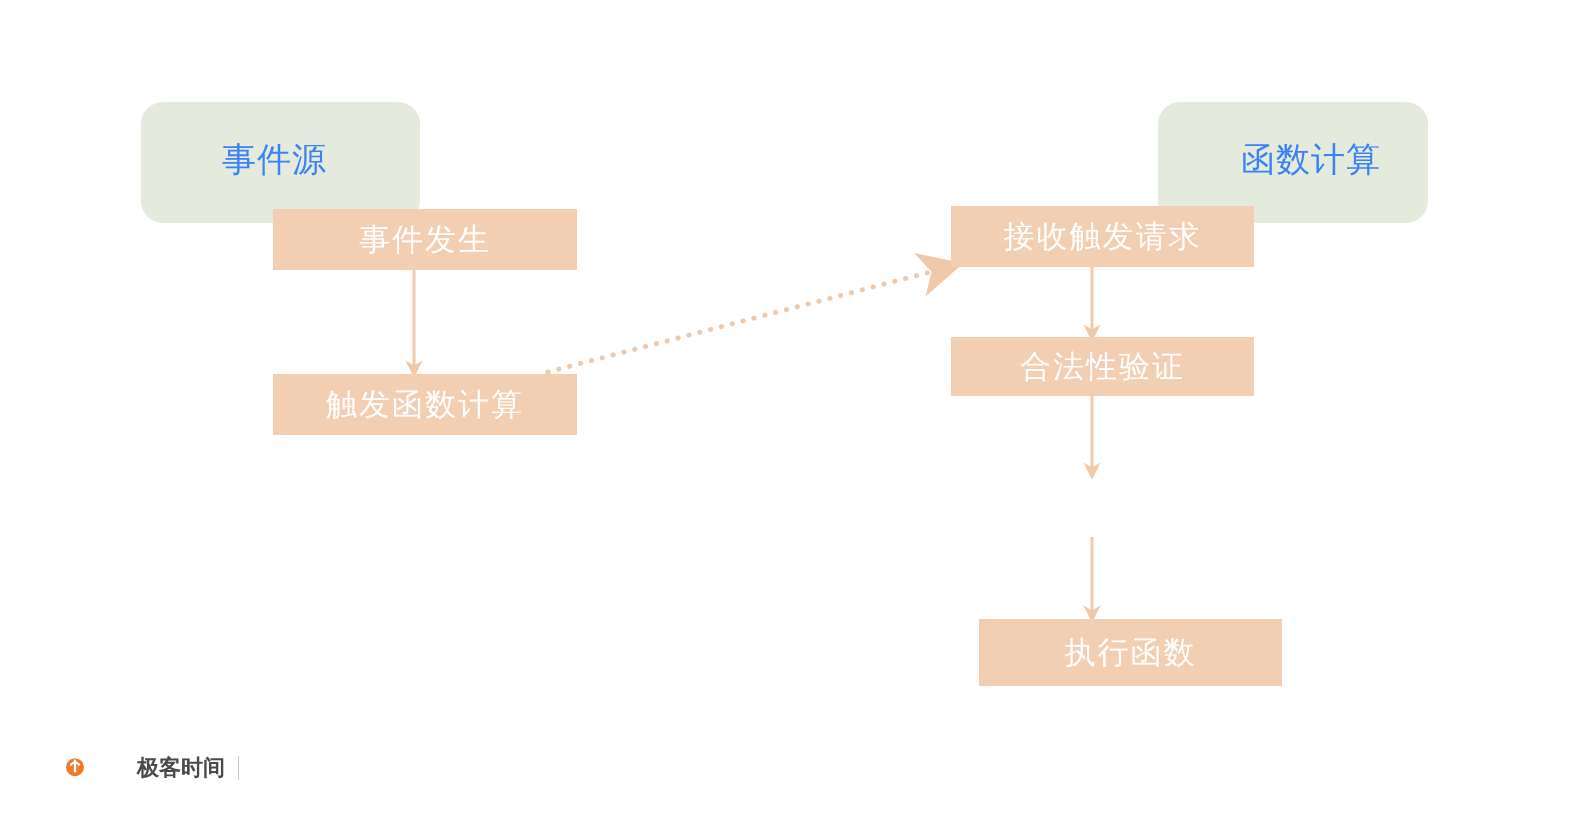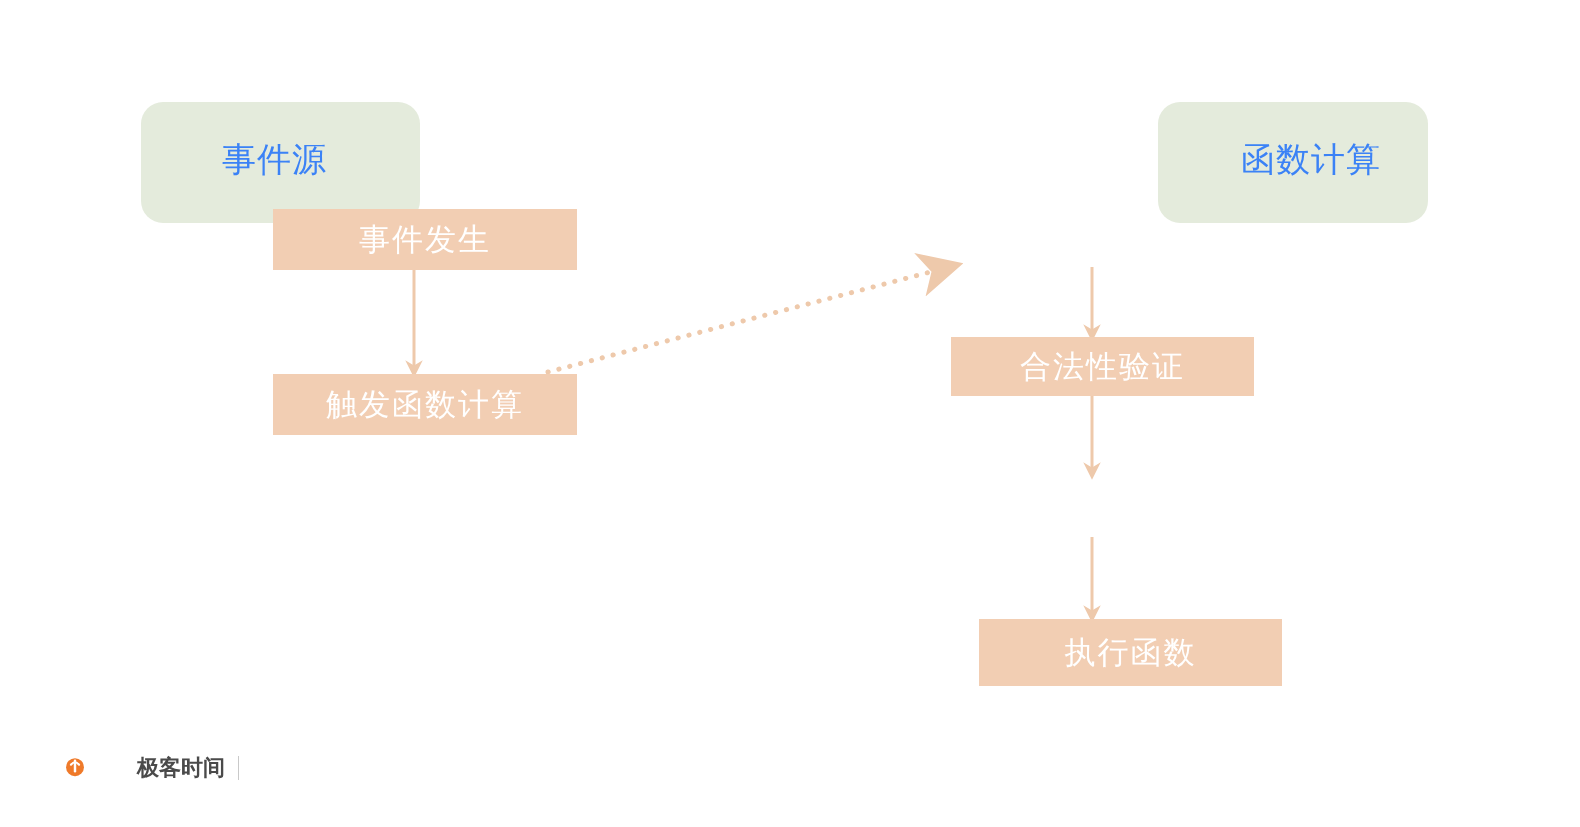--- a/index.html
+++ b/index.html
@@ -133,20 +133,23 @@
   </svg>
 
   <div class="step" style="left:262px; top:209px; width:304px; height:61px;">
     <span class="step-label">事件发生</span>
   </div>
 
   <div class="step" style="left:262px; top:374px; width:304px; height:61px;">
     <span class="step-label">触发函数计算</span>
   </div>
 
+  <div class="step" style="left:940px; top:206px; width:303px; height:61px;">
+    <span class="step-label">接收触发请求</span>
+  </div>
 
   <div class="step" style="left:940px; top:337px; width:303px; height:59px;">
     <span class="step-label">合法性验证</span>
   </div>
 
 
   <div class="step" style="left:968px; top:619px; width:303px; height:67px;">
     <span class="step-label">执行函数</span>
   </div>
 

